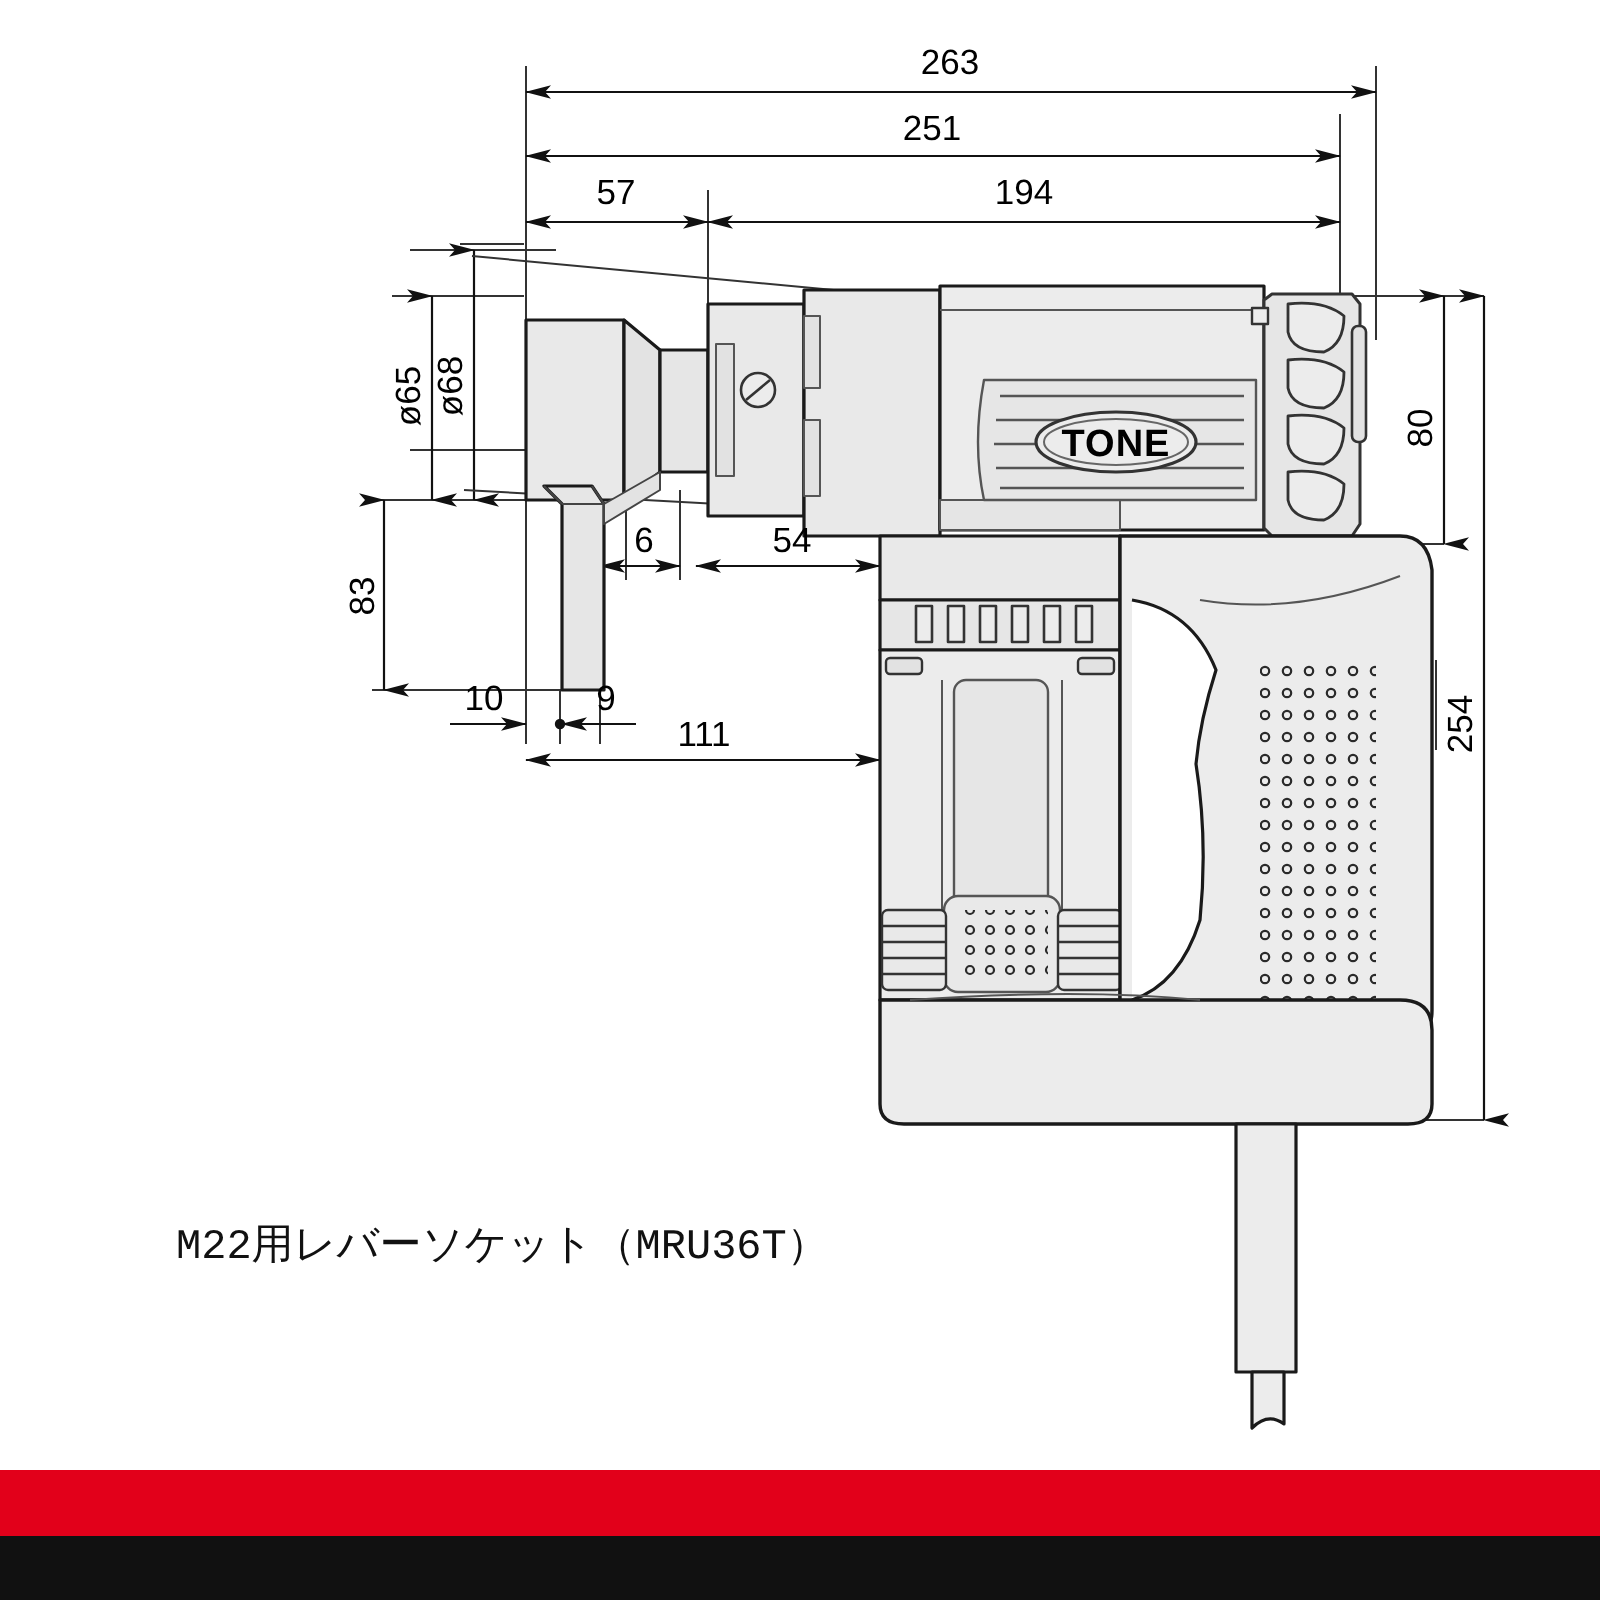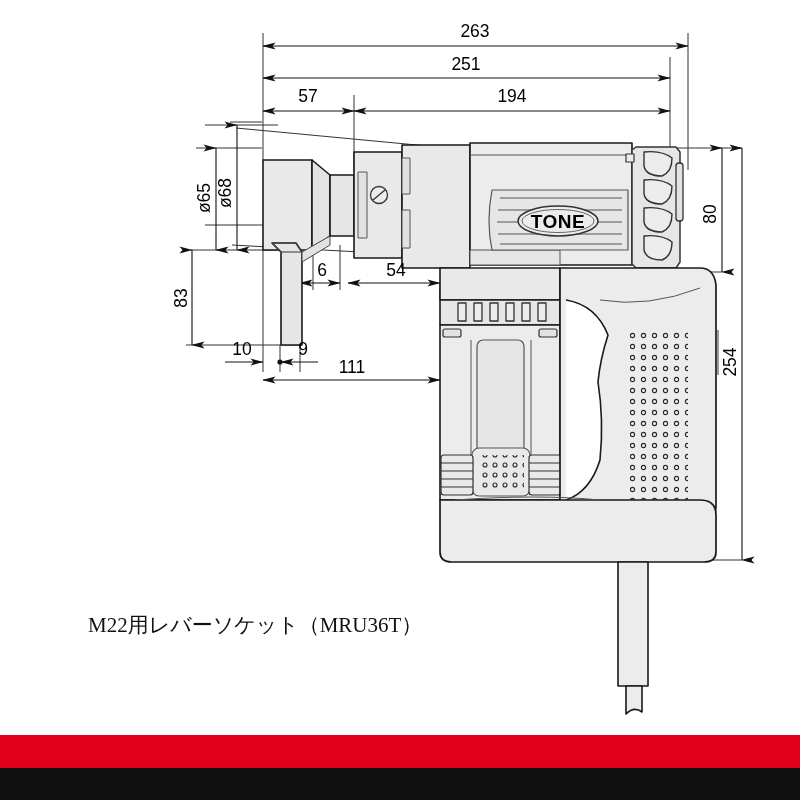--- a/index.html
+++ b/index.html
@@ -25,21 +25,21 @@
   #drawing {
     position: absolute;
     left: 0; top: 0;
     width: 800px;
     height: 800px;
   }
   .caption {
     position: absolute;
     left: 88px;
     top: 612px;
-    font-family: Liberation Serif, serif;
+    font-family: Liberation Mono, monospace;
     font-size: 21px;
     line-height: 26px;
     letter-spacing: 0px;
     color: #111111;
     white-space: nowrap;
     font-weight: 400;
   }
   .caption div { display: block; }
   .bar {
     position: absolute;

